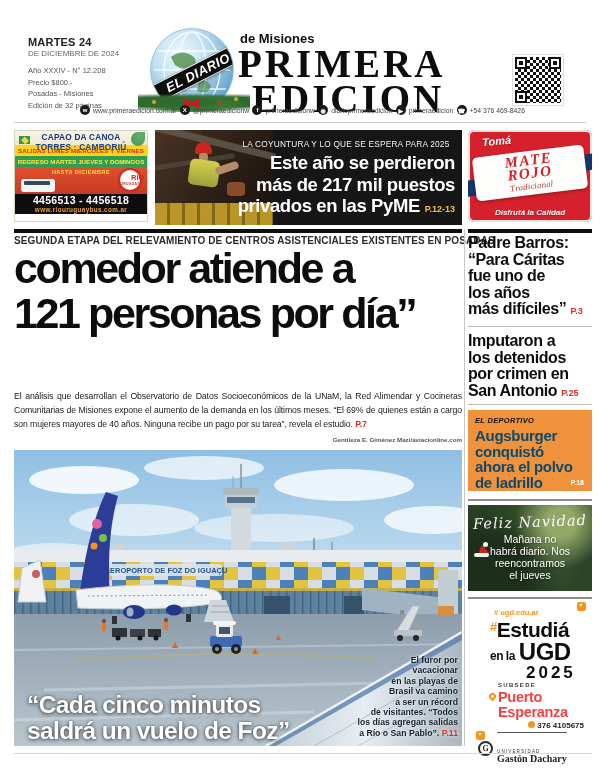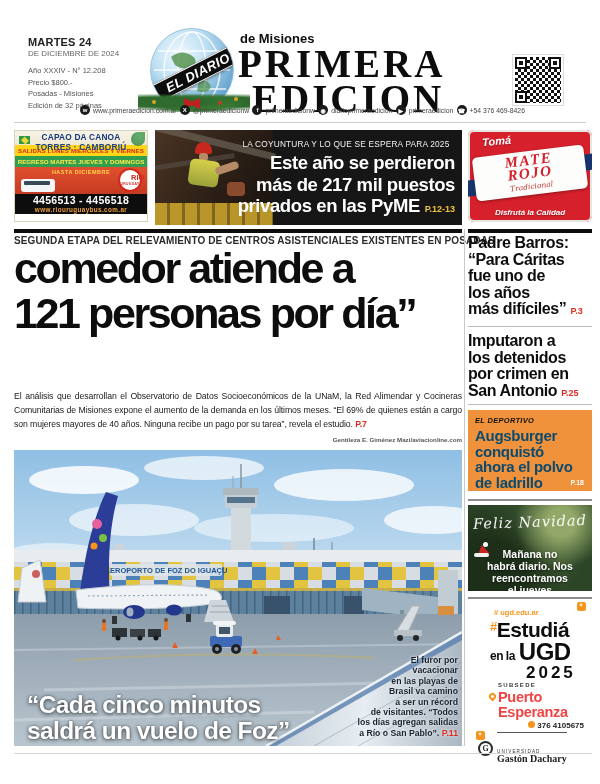--- a/index.html
+++ b/index.html
@@ -120,21 +120,21 @@
   .sportbox{left:468px;top:410px;width:124px;height:81px;background:#f0923c;box-sizing:border-box;padding:6px 7px;}
   .sport-sec{font-size:7.5px;font-weight:bold;font-style:italic;color:#101010;letter-spacing:.3px;}
   .sport-hl{margin-top:3px;color:#0c4a6e;font-weight:bold;font-size:15px;line-height:15.5px;letter-spacing:-.3px;}
   .sport-pg{position:absolute;right:8px;bottom:5px;color:#fff;font-size:7px;font-weight:bold;}
   .xmasbox{left:468px;top:505px;width:124px;height:86px;overflow:hidden;
       background:radial-gradient(circle at 75% 20%,#93a868 0 12%,transparent 40%),
                  radial-gradient(circle at 15% 85%,#1d2f18 0 30%,transparent 60%),
                  radial-gradient(circle at 50% 50%,#44613a,#2c4527 75%);}
   .xmas-script{margin-top:9px;text-align:center;color:#fff;font-family:"DejaVu Serif",serif;
       font-style:italic;font-size:14.5px;letter-spacing:1px;transform:rotate(-2deg);opacity:.95;}
-  .xmas-txt{margin-top:18px;text-align:center;color:#fff;font-weight:bold;font-size:10.5px;line-height:12px;
+  .xmas-txt{margin-top:3px;text-align:center;color:#fff;font-weight:normal;font-size:10.5px;line-height:12px;
       text-shadow:0 1px 2px rgba(0,0,0,.5);}
   .santahat{position:absolute;left:7px;top:40px;width:16px;height:14px;}
   .santahat .cone{position:absolute;left:0;top:0;width:14px;height:10px;background:#c8251e;
       clip-path:polygon(10% 100%,55% 0,100% 100%);transform:rotate(-12deg);}
   .santahat .band{position:absolute;left:-1px;top:8px;width:15px;height:4px;border-radius:2px;background:#f2f2f2;}
   .santahat .pom{position:absolute;left:8px;top:-3px;width:5px;height:5px;border-radius:50%;background:#fff;}
 
   .ugd{left:468px;top:601px;width:124px;height:142px;background:#fff;}
   .osq{position:absolute;width:9px;height:9px;background:#f7941d;border-radius:2px;}
   .osq::after{content:"✦";position:absolute;left:1.5px;top:-1px;color:#fff;font-size:6px;}

